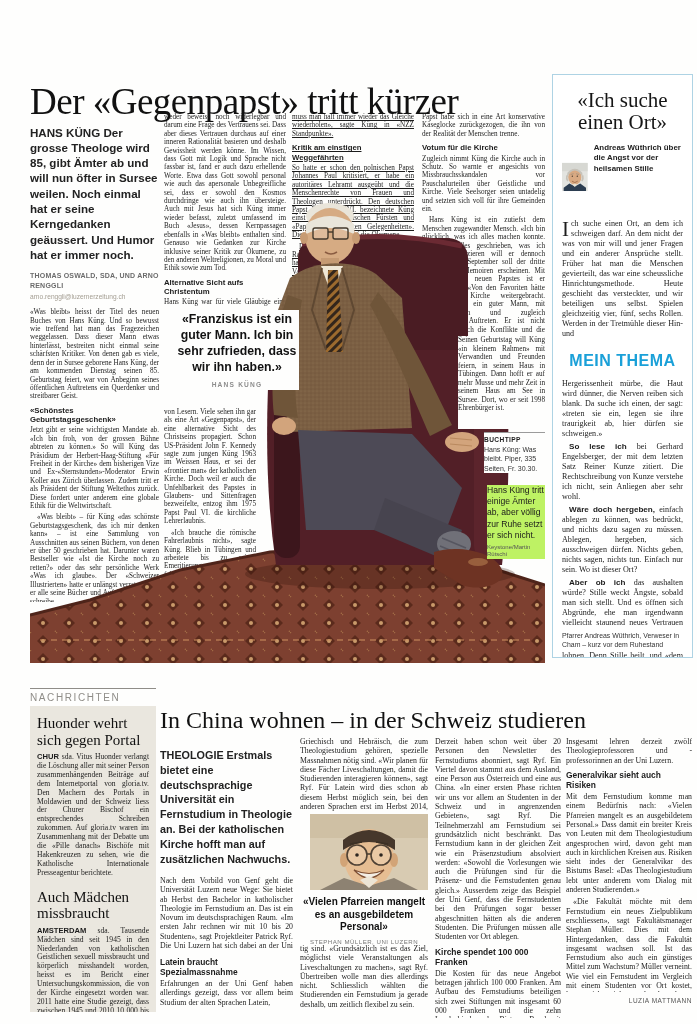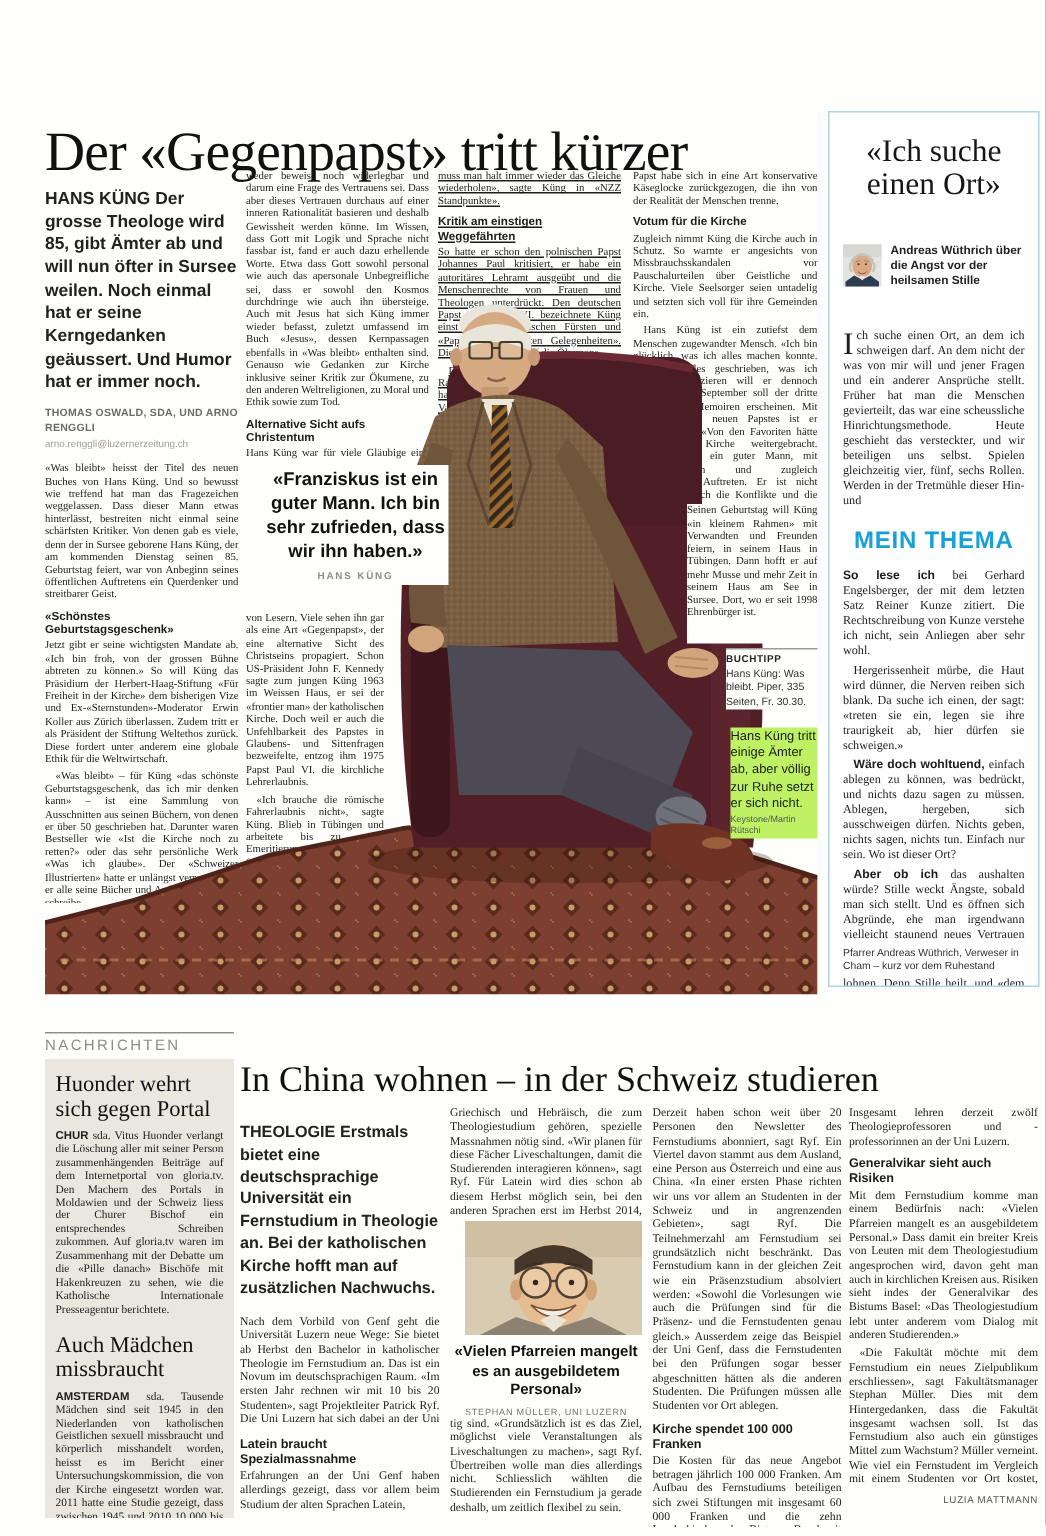--- a/index.html
+++ b/index.html
@@ -42,21 +42,21 @@
   .buchtipp-text{font-family:"Liberation Sans",sans-serif;font-size:7px;line-height:1.35;color:#333;}
   .main-caption{left:487px;top:485px;width:58px;z-index:4;background:#bef264;
             font-family:"Liberation Sans",sans-serif;font-size:8.6px;line-height:1.3;color:#1a1a1a;}
   .main-credit{font-size:6px;color:#555;margin-top:3px;line-height:1.25;}
   .kueng-photo{left:30px;top:200px;width:515px;height:463px;z-index:2;}
   
   .sidebar{left:552px;top:74px;width:139px;height:582px;border:1px solid #aed3e4;
            background:#fff;overflow:hidden;z-index:5;padding:0;}
   .sb-inner{padding:10px 9px 28px 9px;}
   .sb-title{font-size:21px;line-height:1.05;text-align:center;color:#161616;margin:4px 0 10px 0;font-weight:500;}
-  .sb-photorow{display:flex;gap:6px;align-items:center;margin-bottom:8px;}
+  .sb-photorow{display:flex;gap:6px;align-items:flex-start;margin-bottom:8px;}
   .sb-photocap{font-family:"Liberation Sans",sans-serif;font-weight:bold;font-size:7.9px;
                line-height:1.3;color:#222;}
   .sb-text{font-size:8.1px;line-height:10px;}
   .sb-intro .para:first-child::first-letter{float:left;font-size:21px;line-height:16px;
                padding:2px 2px 0 0;font-family:"Liberation Serif",serif;}
   .mein-thema{font-family:"Liberation Sans",sans-serif;font-weight:bold;font-size:16px;
               letter-spacing:.5px;text-align:center;margin:13px 0 9px 0;}
   .sb-foot{position:absolute;left:9px;right:9px;bottom:7px;background:#fff;
            font-family:"Liberation Sans",sans-serif;font-size:6.9px;line-height:1.3;
            color:#333;padding-top:4px;}
@@ -232,23 +232,23 @@
           <path d="M4,60 L18,50 L31,57 L44,50 L58,60 L58,68 L4,68 Z" fill="#2c3d51"></path>
           <polygon points="26,52 31,58 36,52 31,50" fill="#e8e2d4"></polygon>
         </svg>
         <div class="sb-photocap">Andreas Wüthrich über die Angst vor der heilsamen Stille</div>
       </div>
       <div class="sb-text sb-intro">
           <p class="para">Ich suche einen Ort, an dem ich schweigen darf. An dem nicht der was von mir will und jener Fragen und ein anderer Ansprüche stellt. Früher hat man die Menschen gevierteilt, das war eine scheussliche Hinrichtungsmethode. Heute geschieht das versteckter, und wir beteiligen uns selbst. Spielen gleichzeitig vier, fünf, sechs Rollen. Werden in der Tretmühle dieser Hin- und</p>
         </div>
       <h3 class="mein-thema" style="color:#1aa0d8;">MEIN THEMA</h3>
       <div class="sb-text">
+          <p class="para">Hergerissenheit mürbe, die Haut wird dünner, die Nerven reiben sich blank. Da suche ich einen, der sagt: «treten sie ein, legen sie ihre traurigkeit ab, hier dürfen sie schweigen.»</p>
           <p class="para"><span class="runin">So lese ich </span>bei Gerhard Engelsberger, der mit dem letzten Satz Reiner Kunze zitiert. Die Rechtschreibung von Kunze verstehe ich nicht, sein Anliegen aber sehr wohl.</p>
-          <p class="para">Hergerissenheit mürbe, die Haut wird dünner, die Nerven reiben sich blank. Da suche ich einen, der sagt: «treten sie ein, legen sie ihre traurigkeit ab, hier dürfen sie schweigen.»</p>
-          <p class="para"><span class="runin">Wäre doch wohltuend, </span>einfach ablegen zu können, was bedrückt, und nichts dazu sagen zu müssen. Ablegen, hergeben, sich ausschweigen dürfen. Nichts geben, nichts sagen, nichts tun. Einfach nur sein. Wo ist dieser Ort?</p>
+          <p class="para"><span class="runin">Wäre doch hergeben, </span>einfach ablegen zu können, was bedrückt, und nichts dazu sagen zu müssen. Ablegen, hergeben, sich ausschweigen dürfen. Nichts geben, nichts sagen, nichts tun. Einfach nur sein. Wo ist dieser Ort?</p>
           <p class="para"><span class="runin">Aber ob ich </span>das aushalten würde? Stille weckt Ängste, sobald man sich stellt. Und es öffnen sich Abgründe, ehe man irgendwann vielleicht staunend neues Vertrauen findet.</p>
           <p class="para"><span class="runin">Doch das Wagnis </span>dürfte sich lohnen. Denn Stille heilt, und «dem Stillen säumen Engel den Weg», hab ich irgendwo gelesen. Darum such ich den Ort.</p>
         </div>
     </div>
     <div class="sb-foot">Pfarrer Andreas Wüthrich, Verweser in Cham – kurz vor dem Ruhestand</div>
   </aside>
 
   <div class="abs news-label">NACHRICHTEN</div>
   <div class="abs news-panel">
     <h3>Huonder wehrt sich gegen Portal</h3>

